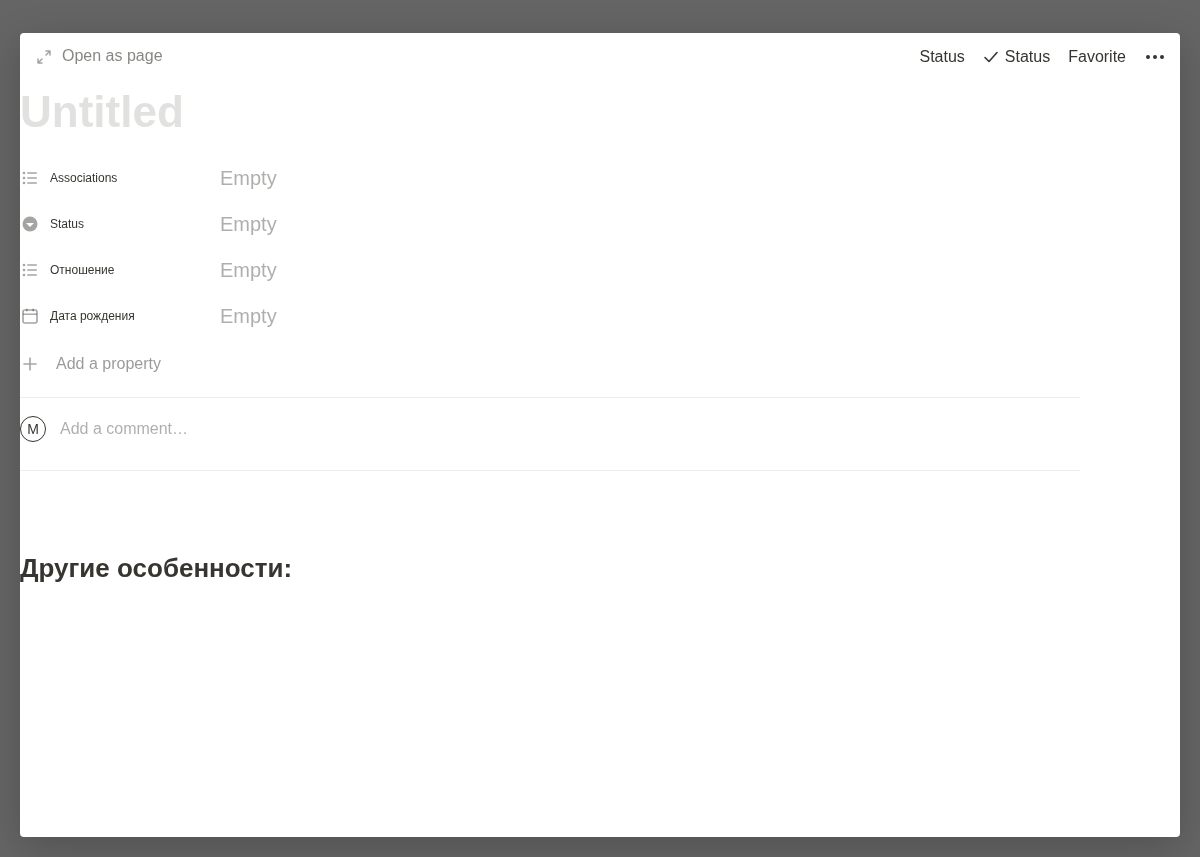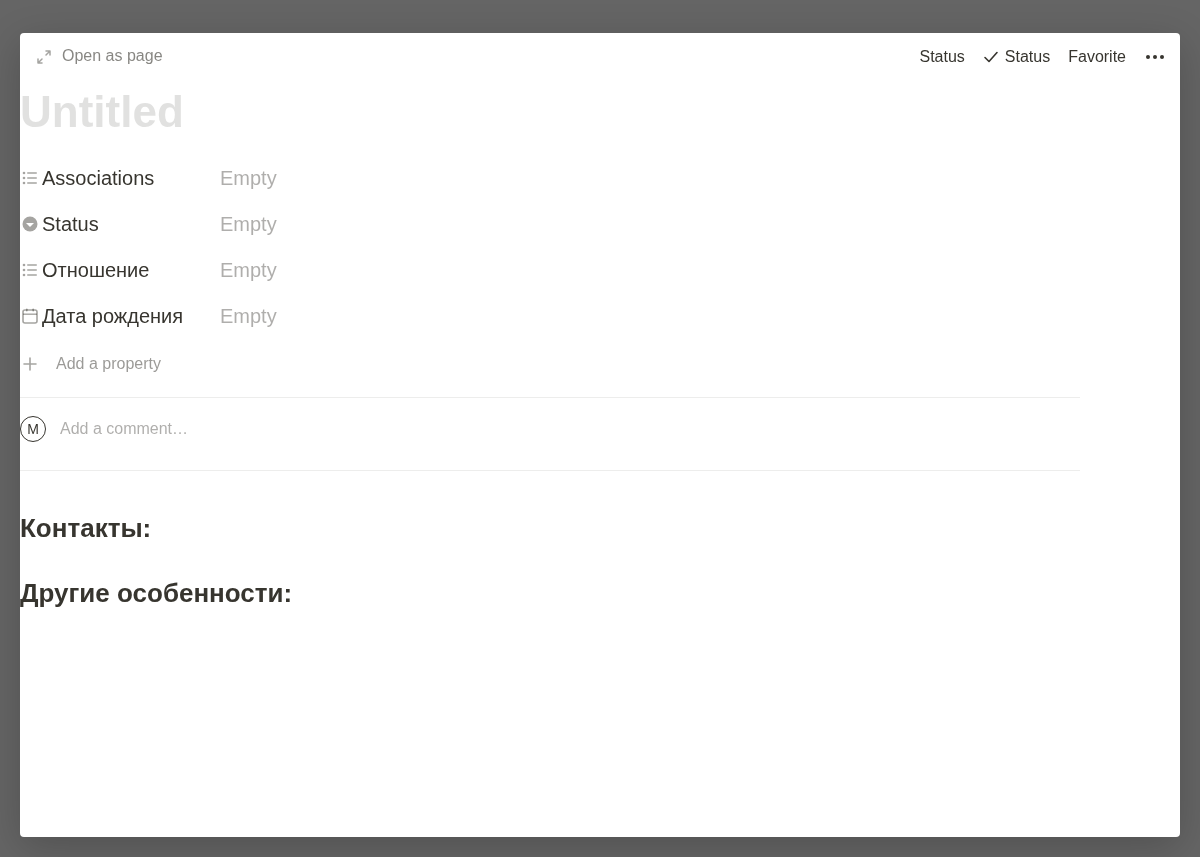--- a/index.html
+++ b/index.html
@@ -108,24 +108,24 @@
       flex-direction: column;
     }
     .property-row {
       display: flex;
       align-items: center;
       height: 46px;
     }
     .property-label {
       display: flex;
       align-items: center;
-      gap: 2px;
+      gap: 10px;
       width: 200px;
       color: rgba(55, 53, 47, 0.6);
-      font-size: 20px;
+      font-size: 12px;
       cursor: pointer;
     }
     .property-label-text {
       color: #37352f;
     }
     .property-value {
       color: rgba(55, 53, 47, 0.4);
       font-size: 20px;
       cursor: pointer;
     }
@@ -178,21 +178,21 @@
     .content {
       padding-top: 42px;
     }
     .heading {
       font-size: 26px;
       font-weight: 700;
       color: #37352f;
       margin-bottom: 34px;
     }
     .heading.extra-gap {
-      margin-top: 20px;
+      margin-top: 40px;
     }
     svg {
       display: block;
     }
   </style>
 </head>
 <body>
 
 <div class="backdrop-page">
   
@@ -311,17 +311,16 @@
     <hr class="divider">
 
     <div class="comment-row">
       <div class="avatar">M</div>
       <div class="comment-placeholder">Add a comment…</div>
     </div>
 
     <hr class="divider">
 
     <div class="content">
-      <div class="heading">Контакты:</div>
       <div class="heading extra-gap">Другие особенности:</div>
     </div>
   </div>
 </div>
 
 </body></html>

